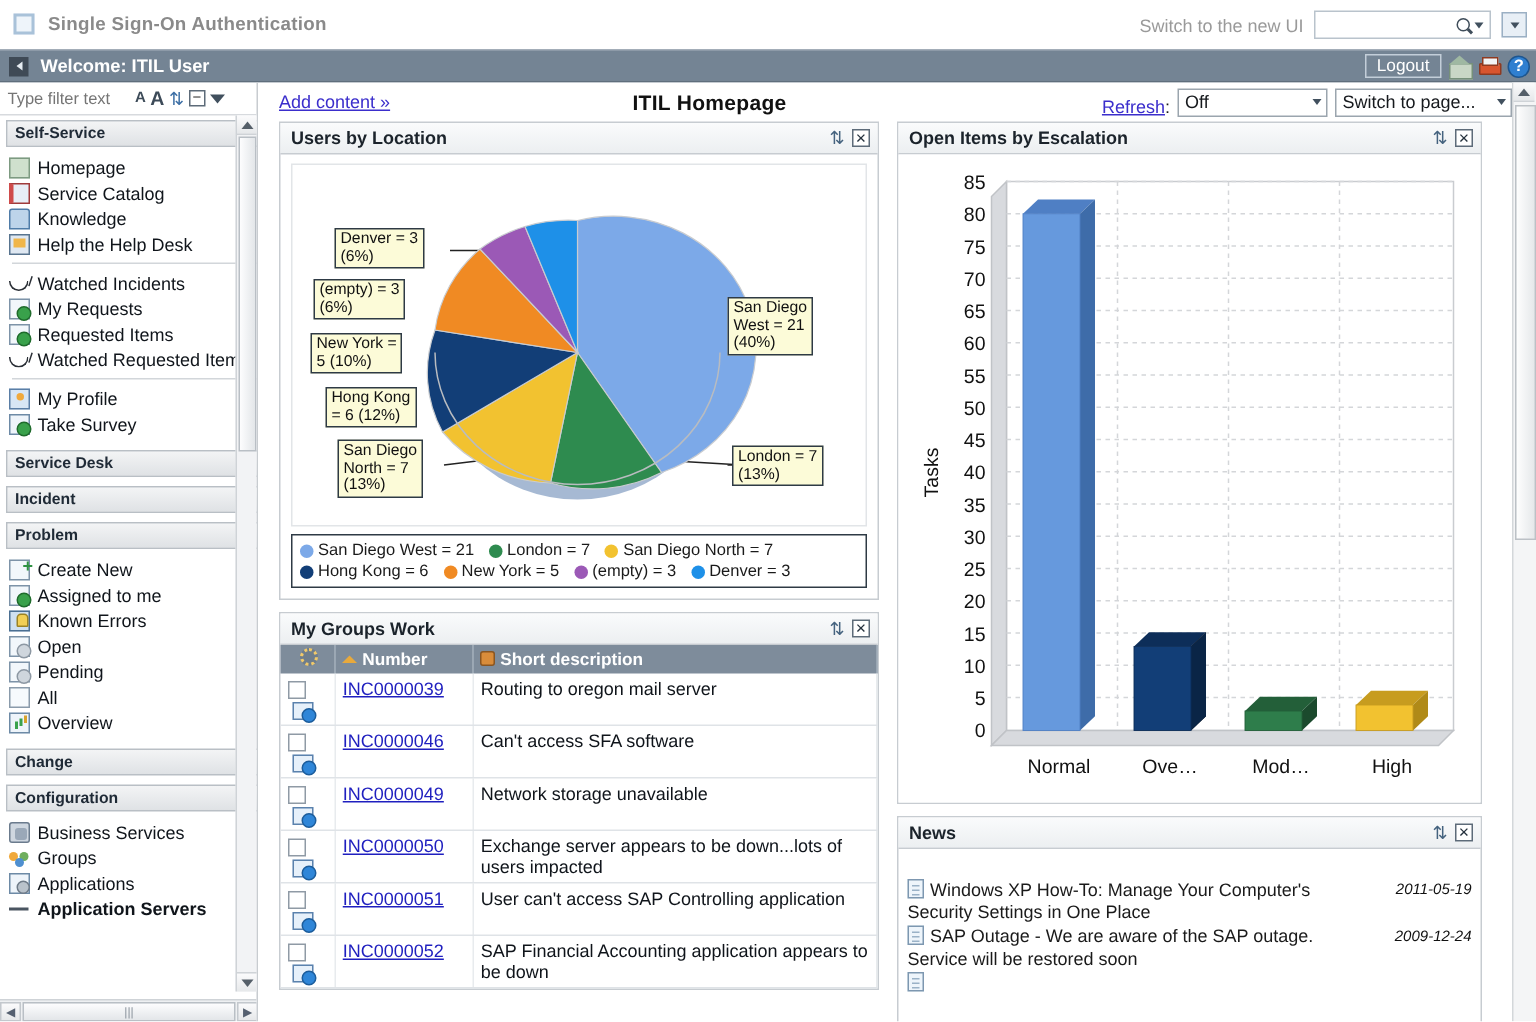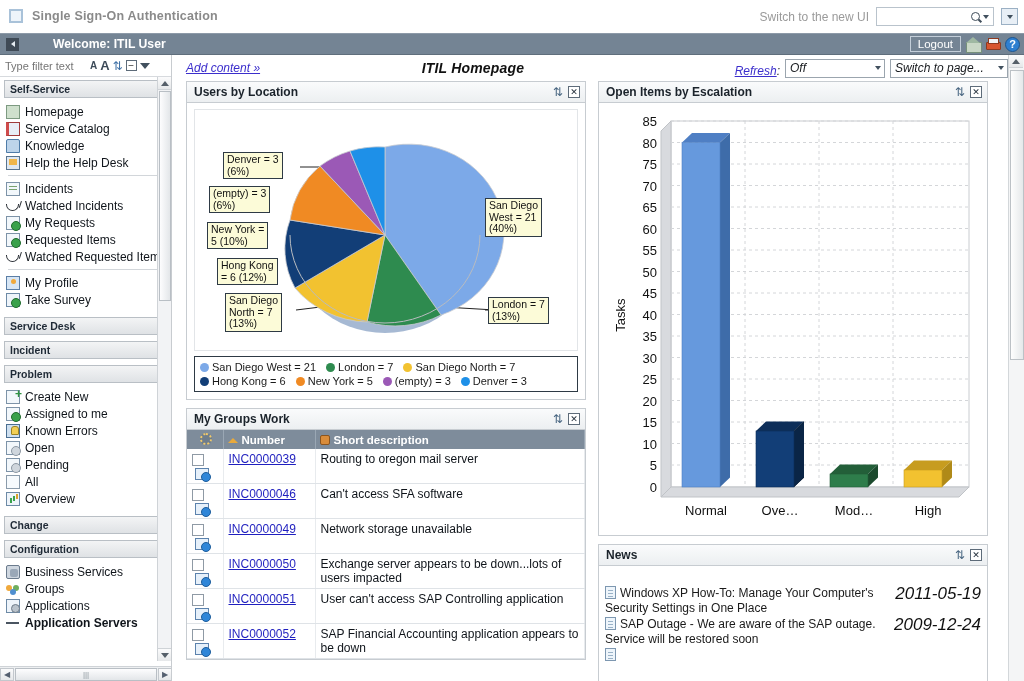--- a/index.html
+++ b/index.html
@@ -30,21 +30,21 @@
   .mag::after{content:"";position:absolute;width:1.6px;height:4px;background:#3f4d5a;
     right:-2px;bottom:-3px;transform:rotate(-45deg);}
   .caret-sm{ width:0;height:0;border-left:3.5px solid transparent;border-right:3.5px solid transparent;
     border-top:4px solid #41505e;}
   .sso-box-btn{ width:17px;height:17px;border:1px solid #9bb0c4;background:#e8eff6;
     display:flex;align-items:center;justify-content:center;}
   
   .welcome-bar{
     height:22px;width:1024px;background:#748494;
     display:flex;align-items:center;position:relative;
-    border-top:1px solid #8d9aa8;border-bottom:1px solid #5f6e7c;gap:26px;
+    border-top:1px solid #8d9aa8;border-bottom:1px solid #5f6e7c;
   }
   .wb-collapse{ width:13px;height:13px;background:#3f4a56;margin-left:6px;margin-right:8px;
     display:flex;align-items:center;justify-content:center;}
   .wb-collapse::after{content:"";width:0;height:0;border-top:3.5px solid transparent;
     border-bottom:3.5px solid transparent;border-right:4px solid #e6ecf2;}
   .wb-title{ color:#fff;font-weight:bold;font-size:12.2px;}
   .wb-right{ position:absolute;right:4px;display:flex;align-items:center;gap:5px;}
   .logout-btn{ border:1px solid #c3ced9;color:#fff;font-size:11.5px;padding:0px 7px;height:16px;
     line-height:15px; background:transparent;}
   .ic-home{ width:14px;height:13px;position:relative;}
@@ -148,21 +148,21 @@
     background:linear-gradient(90deg,#fdfdfe,#e3e6e9);border:1px solid #b9bfc5;}
   .sb-arrow.bot{position:absolute;bottom:0;left:0;border-bottom:none;border-top:1px solid #cfd3d7;}
   .sb-hscroll{ position:absolute;bottom:0;left:0;width:172px;height:15px;background:#eef0f2;
     border-top:1px solid #cfd3d7;display:flex;align-items:center;}
   .hs-btn{width:14px;height:13px;display:flex;align-items:center;justify-content:center;
     background:linear-gradient(#fbfbfc,#e6e8ea);border:1px solid #c3c8cd;font-size:8px;color:#556070;}
   .hs-thumb{flex:1;height:13px;margin:0 1px;background:linear-gradient(#fdfdfe,#e3e6e9);
     border:1px solid #b9bfc5;display:flex;align-items:center;justify-content:center;color:#8b949d;font-size:8px;}
   
   .content{ flex:1; position:relative; background:#fff; width:838px; overflow:hidden;}
-  .content-toolbar{ height:26px;display:flex;align-items:center;position:relative;padding-left:14px;font-style:italic;}
+  .content-toolbar{ height:26px;display:flex;align-items:center;position:relative;padding-left:14px;}
   .lnk{ color:#3b2ecc;text-decoration:underline;font-size:12px;cursor:pointer;}
   .page-title{ position:absolute;left:0;right:0;text-align:center;font-weight:bold;font-size:14px;
     color:#111;letter-spacing:.2px; padding-right:250px;}
   .ct-right{ position:absolute;right:16px;display:flex;align-items:flex-end;gap:5px;font-size:12px;}
   .selectbox{ height:19px;border:1px solid #9ba5ae;background:#fff;display:flex;align-items:center;
     justify-content:space-between;padding:0 3px 0 4px;font-size:12px;color:#16191d;}
   .selectbox .caret-sm{margin-left:8px;}
   .widgets{ display:flex; gap:12px; padding:0 16px 0 14px;}
   .col{ display:flex;flex-direction:column;gap:8px;}
   .col-left{ width:400px; }
@@ -200,21 +200,21 @@
     background:#2f86d8;border:1px solid #1c5d9c;border-radius:50%;}
   .numlink{ color:#1f1fbf;text-decoration:underline;}
   .gear{ width:12px;height:12px;border-radius:50%;border:2px dotted #f0c96a;background:#6e7d8c;display:inline-block;}
   .tri-srt{width:0;height:0;border-left:5px solid transparent;border-right:5px solid transparent;
     border-bottom:5px solid #e8a93c;display:inline-block;margin-right:4px;vertical-align:middle;}
   .cube{width:10px;height:10px;background:#d98c3a;border:1px solid #8a5520;display:inline-block;
     margin-right:4px;vertical-align:middle;border-radius:2px;}
   
   .news-body{ padding:20px 6px;font-size:12px;line-height:15px;}
   .news-item{ position:relative;padding-right:72px;margin-bottom:1px;}
-  .news-date{ position:absolute;right:0;top:0;font-style:italic;font-size:17px;color:#111;}
+  .news-date{ position:absolute;right:0;top:0;font-style:italic;font-size:10px;color:#111;}
   .ic-newsdoc{ width:11px;height:13px;background:#eef5fb;border:1px solid #7d97b0;display:inline-block;
     vertical-align:-2px;margin-right:4px;position:relative;}
   .ic-newsdoc::after{content:"";position:absolute;left:2px;top:3px;right:2px;height:1px;background:#9ab2c7;
     box-shadow:0 3px 0 #9ab2c7,0 6px 0 #9ab2c7;}
   
   .pg-scroll{ position:absolute;right:0;top:0;width:16px;height:626px;background:#f4f5f6;
     border-left:1px solid #d3d7da;}
   .pg-thumb{ position:absolute;left:1px;top:15px;width:14px;height:290px;
     background:linear-gradient(90deg,#fefefe,#e5e8ea);border:1px solid #bcc1c6;}
 </style>
@@ -276,24 +276,20 @@
           </div>
         <div class="nav-item">
             <span class="nic know"></span>
             <span>Knowledge</span>
           </div>
         <div class="nav-item">
             <span class="nic desk"></span>
             <span>Help the Help Desk</span>
           </div>
         <div class="nav-sep"></div>
-        <div class="nav-item">
-            <span class="nic doc"></span>
-            <span>Incidents</span>
-          </div>
         <div class="nav-item">
             <span class="nic watch"></span>
             <span>Watched Incidents</span>
           </div>
         <div class="nav-item">
             <span class="nic req"></span>
             <span>My Requests</span>
           </div>
         <div class="nav-item">
             <span class="nic req"></span>

